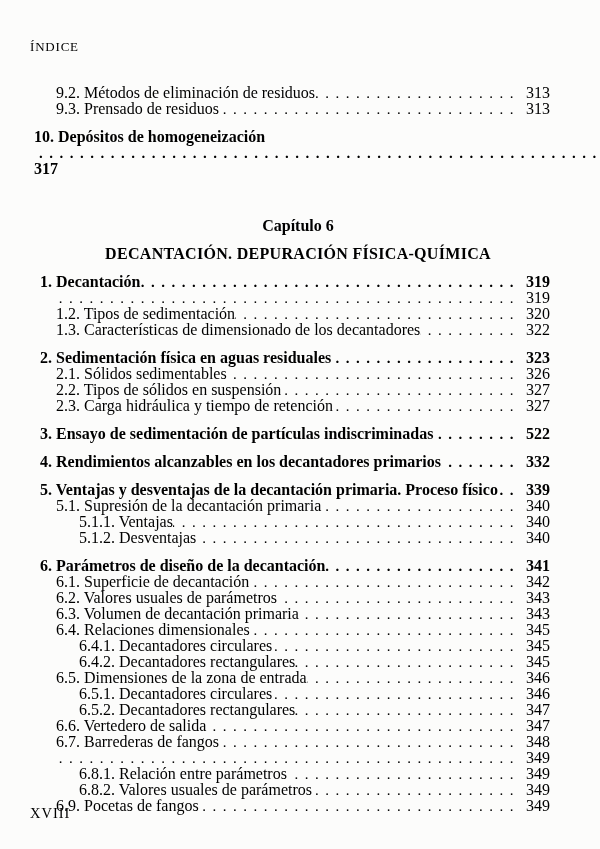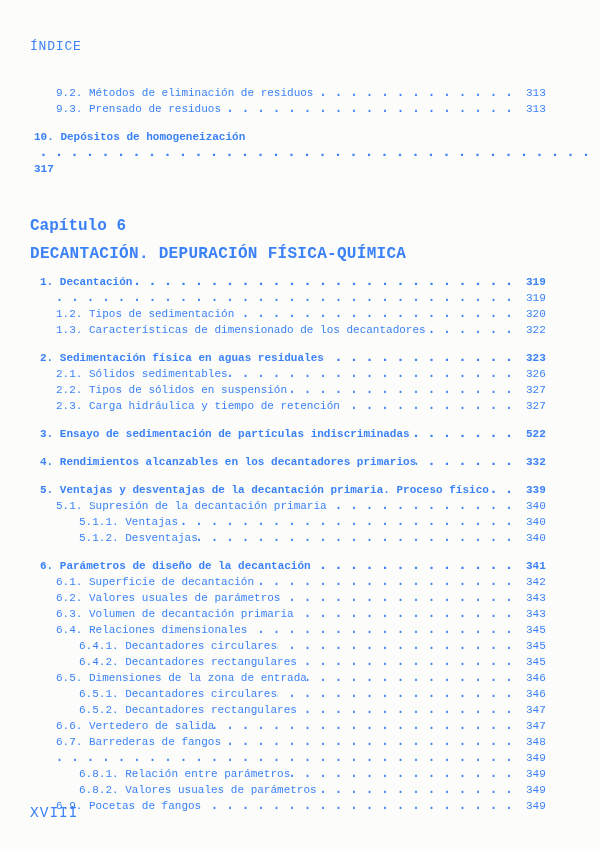--- a/index.html
+++ b/index.html
@@ -21,21 +21,21 @@
     letter-spacing: 0.8px;
   }
   .content {
     position: absolute;
     top: 85px; left: 30px; right: 34px;
   }
   .row {
     display: flex;
     align-items: baseline;
     line-height: 16px;
-    font-size: 11px;
+    font-size: 16px;
   }
   .lvl0 { padding-left: 0; flex-direction: column; }
   .lvl1 { padding-left: 10px; }
   .lvl2 { padding-left: 26px; }
   .lvl3 { padding-left: 49px; }
   .bold { font-weight: bold; }
   .gap  { margin-top: 12px; }
   .label { flex: 0 0 auto; white-space: nowrap; }
   .leader {
     flex: 1 1 auto;
@@ -51,21 +51,21 @@
     font-size: 15px;
   }
   .pagenum {
     flex: 0 0 auto;
     width: 40px;
     text-align: left;
     margin-left: 4px;
     white-space: nowrap;
   }
   .chapter-head {
-    text-align: left;
+    text-align: center;
     margin-top: 39px;
   }
   .kicker {
     font-weight: bold;
     font-size: 16px;
     line-height: 20px;
   }
   .chapter-title {
     font-weight: bold;
     font-size: 16px;
@@ -77,21 +77,21 @@
   .page-foot {
     position: absolute;
     top: 805px; left: 30px;
     font-size: 14.5px;
     letter-spacing: 1px;
   }
 </style>
 </head>
 <body style="background: rgb(252, 252, 251);">
 
-<div class="page" style="color: #3b82f6; font-family: Liberation Mono, monospace;">
+<div class="page" style="color: #000000;">
 
   <div class="running-head">ÍNDICE</div>
 
   <div class="content">
 
     <div class="toc-pre">
         <div class="row lvl2">
           <span class="label">9.2. Métodos de eliminación de residuos</span>
           <span class="leader"></span>
           <span class="pagenum">313</span>

